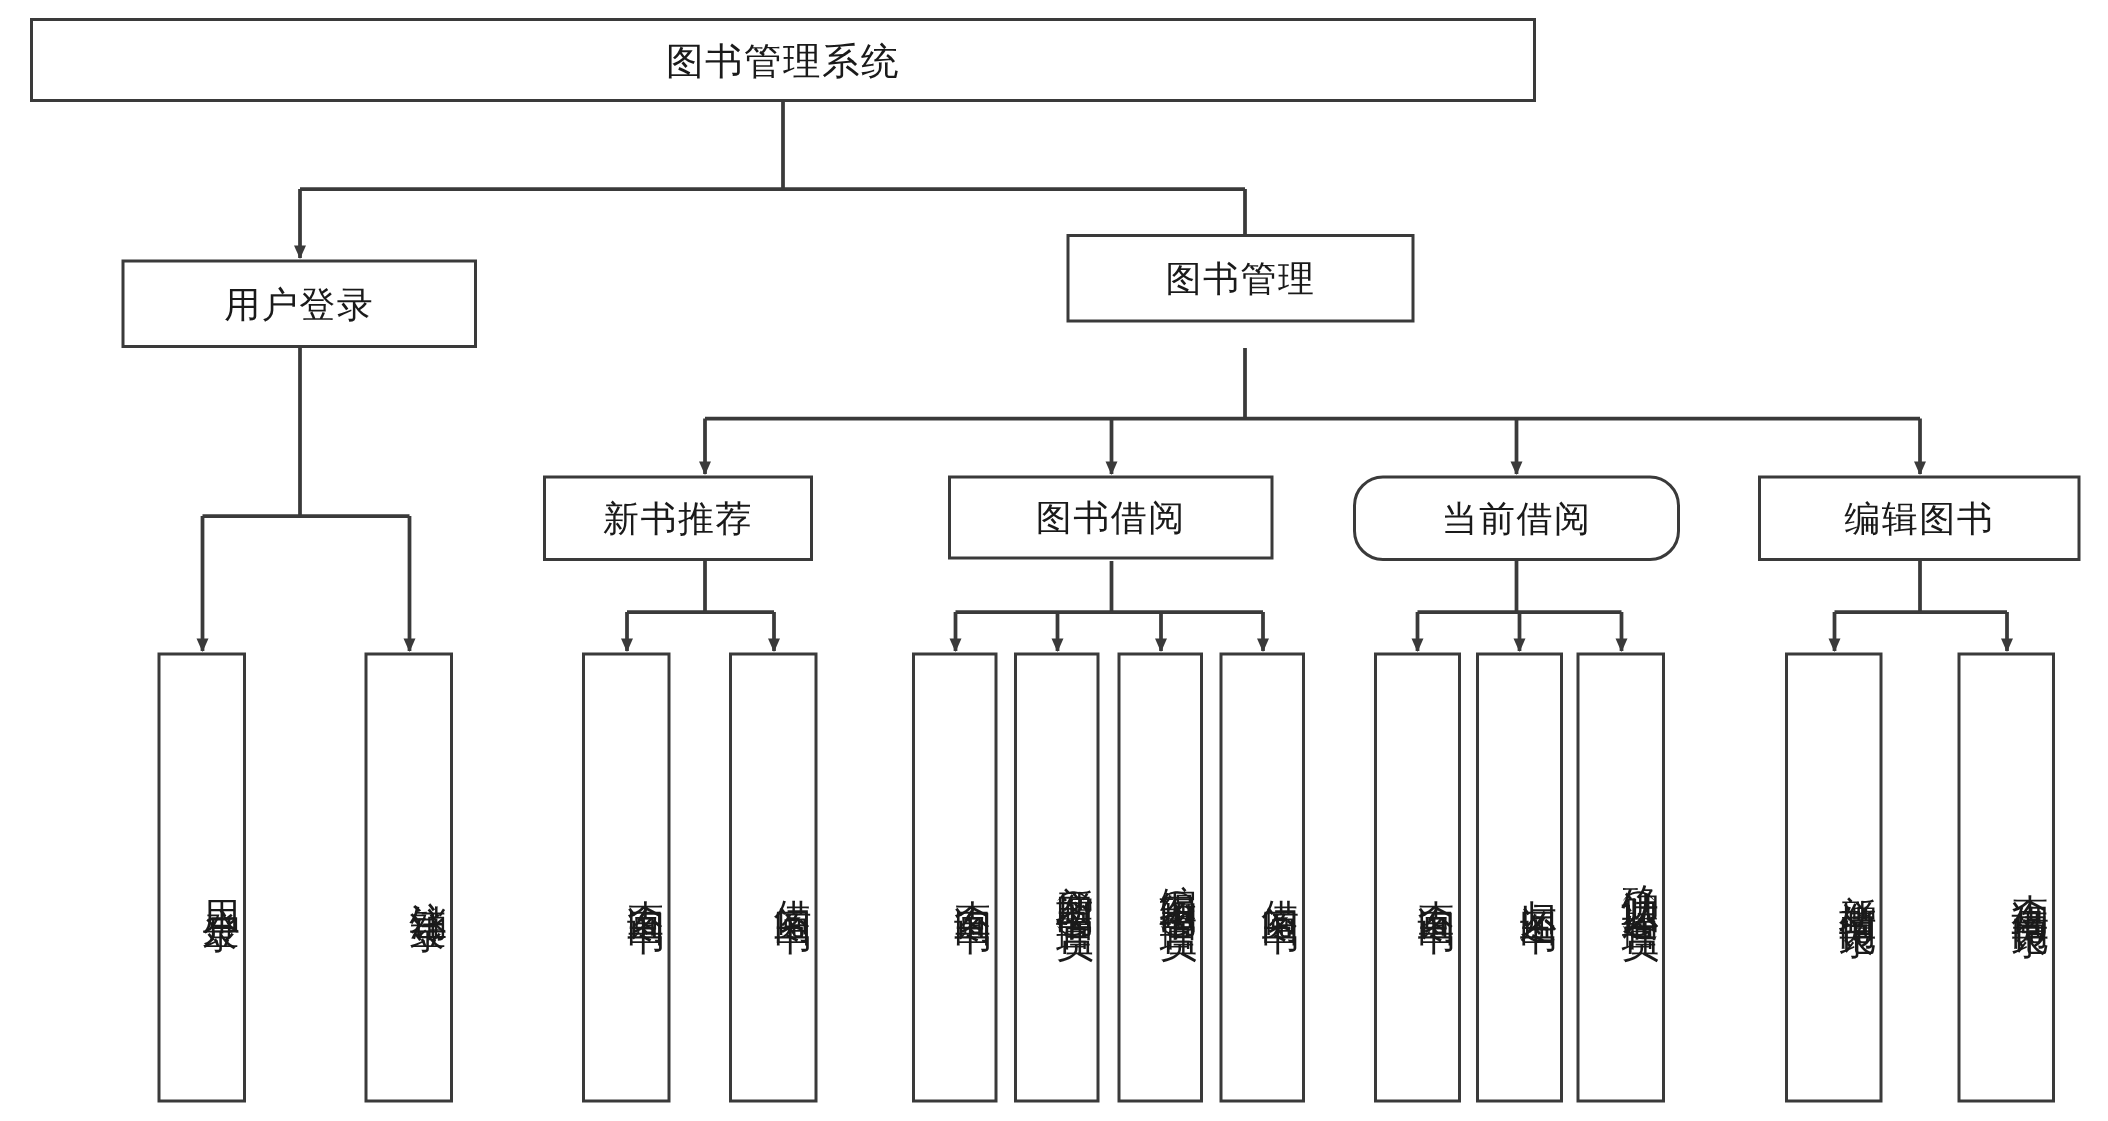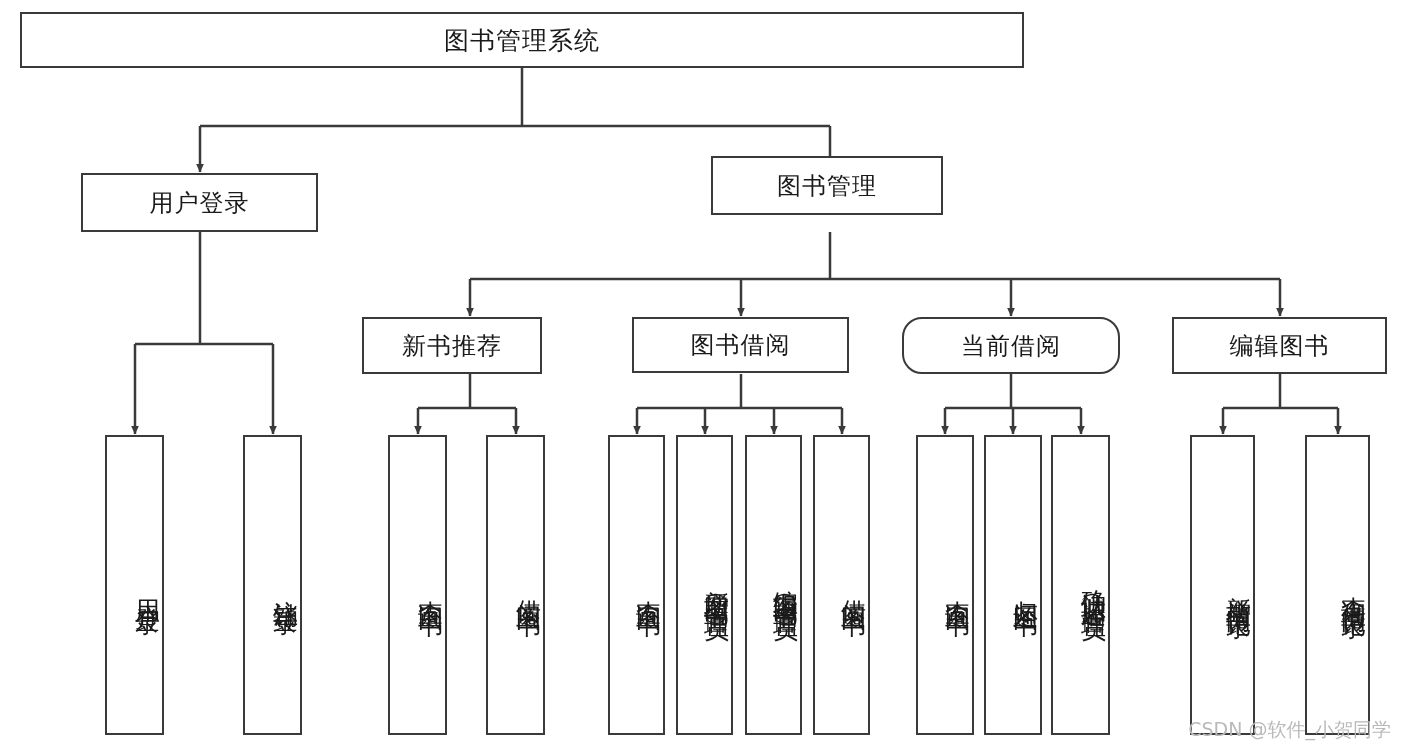--- a/index.html
+++ b/index.html
@@ -167,14 +167,13 @@
         <span>确认归还（管理员）</span>
       </div>
       <div class="node node-v" id="node-leaf-br-add" style="left: 1190px; top: 435px; width: 65px; height: 300px;">
         <span>新增借阅记录</span>
       </div>
       <div class="node node-v" id="node-leaf-br-query" style="left: 1305px; top: 435px; width: 65px; height: 300px;">
         <span>查询借阅记录</span>
       </div>
     </div>
 
-  <div id="watermark">CSDN @软件_小贺同学</div>
 </div>
 
 </body></html>

